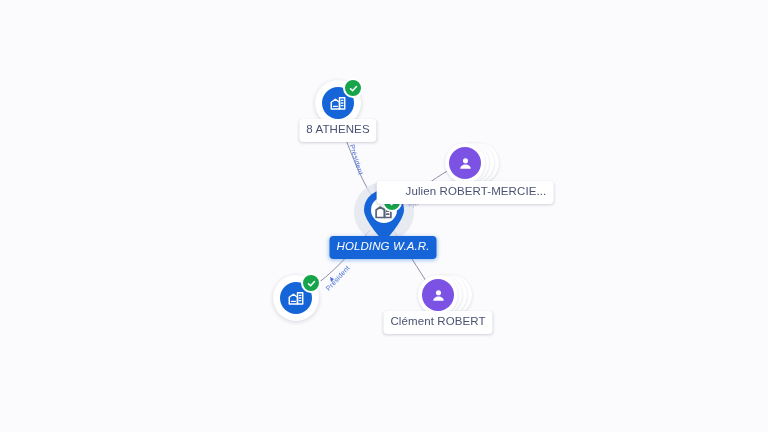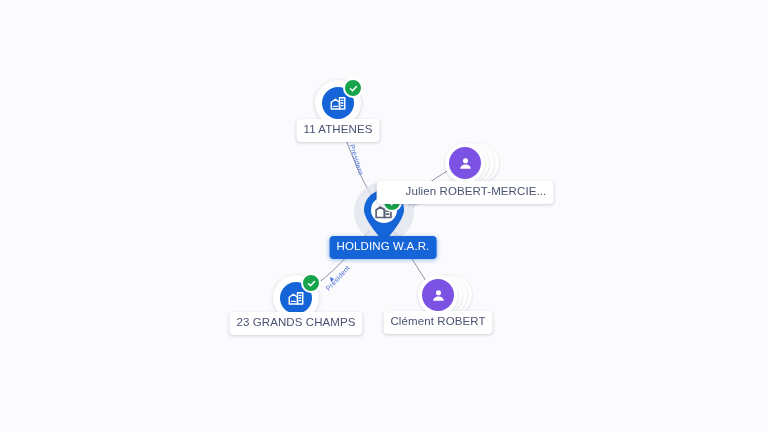--- a/index.html
+++ b/index.html
@@ -173,61 +173,60 @@
           <path d="M6 16.5 h5"></path>
         </svg>
       </div>
       <div class="badge">
         <svg width="9" height="9" viewBox="0 0 24 24" fill="none" stroke="#ffffff" stroke-width="4" stroke-linecap="round" stroke-linejoin="round">
           <path d="M4 12.5 L9.5 18 L20 6.5"></path>
         </svg>
       </div>
     </div>
   </div>
-  <div class="label" style="left:338px; top:119px;">11 ATHENES</div>
+  <div class="label" style="left:338px; top:119px;">8 ATHENES</div>
 
   <div class="node" style="left:384px; top:212px;">
     <div class="pin-halo"></div>
     <div class="pin">
       <svg width="44" height="56" viewBox="0 0 44 56">
         <path d="M22 2 C11 2 2 11 2 22 C2 33 22 54 22 54 C22 54 42 33 42 22 C42 11 33 2 22 2 Z" fill="#1565D8"></path>
         <circle cx="22" cy="22" r="13" fill="#ffffff"></circle>
         <g transform="translate(13.5,14)" stroke="#5A6275" stroke-width="1.7" fill="none" stroke-linecap="round" stroke-linejoin="round">
           <path d="M0.6 15.5 L0.6 8 L4.8 5 L9 8 L9 15.5 Z"></path>
           <path d="M9 15.5 L9 3.2 L15.4 3.2 L15.4 15.5 Z"></path>
           <path d="M11.2 6.2 h2 M11.2 9.2 h2 M11.2 12.2 h2"></path>
         </g>
       </svg>
     </div>
     <div class="badge" style="right:-18px; top:-20px;">
       <svg width="9" height="9" viewBox="0 0 24 24" fill="none" stroke="#ffffff" stroke-width="4" stroke-linecap="round" stroke-linejoin="round">
         <path d="M4 12.5 L9.5 18 L20 6.5"></path>
       </svg>
     </div>
   </div>
-  <div class="label selected" style="left:383px; top:236px;">HOLDING W.A.R.</div>
+  <div class="label selected" style="left:383px; top:236px;font-style:italic;">HOLDING W.A.R.</div>
 
   <div class="node" style="left:296px; top:298px;">
     <div class="company-circle">
       <div class="company-disc disc-blue">
         <svg width="18" height="18" viewBox="0 0 24 24" fill="none" stroke="#ffffff" stroke-width="1.9" stroke-linecap="round" stroke-linejoin="round">
           <path d="M3 20 L3 11 L8.5 7 L14 11 L14 20 Z"></path>
           <path d="M14 20 L14 5 L21 5 L21 20 Z"></path>
           <path d="M16.5 8.5 h2 M16.5 12 h2 M16.5 15.5 h2"></path>
           <path d="M6 16.5 h5"></path>
         </svg>
       </div>
       <div class="badge">
         <svg width="9" height="9" viewBox="0 0 24 24" fill="none" stroke="#ffffff" stroke-width="4" stroke-linecap="round" stroke-linejoin="round">
           <path d="M4 12.5 L9.5 18 L20 6.5"></path>
         </svg>
       </div>
     </div>
   </div>
-  <div class="label" style="left:296px; top:312px;">23 GRANDS CHAMPS</div>
 
   <div class="node" style="left:465px; top:163px;">
     <div class="stack">
       <div class="card c3"></div>
       <div class="card c2"></div>
       <div class="card c1"></div>
       <div class="card c0"></div>
       <div class="avatar-disc">
         <svg width="17" height="17" viewBox="0 0 24 24" fill="#ffffff">
           <circle cx="12" cy="8.2" r="3.6"></circle>

